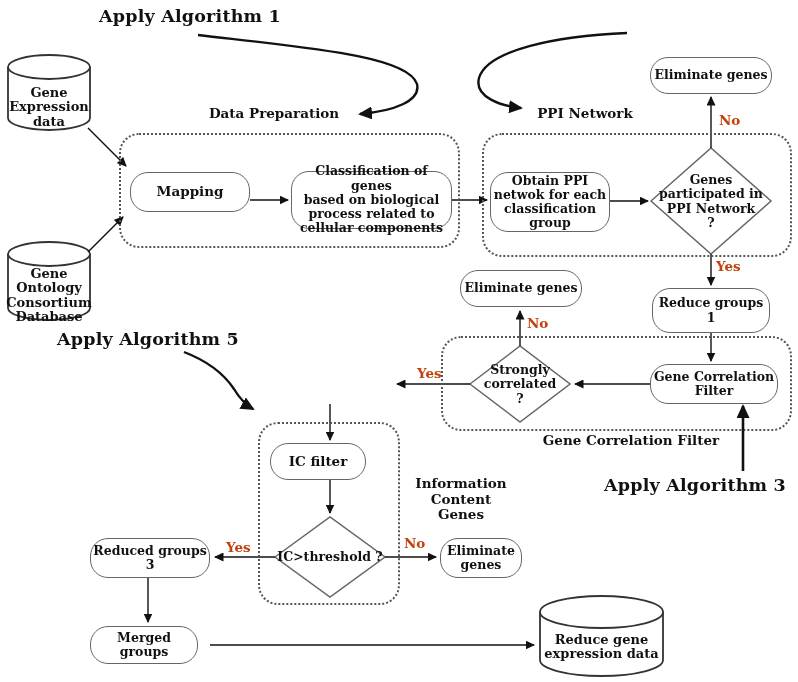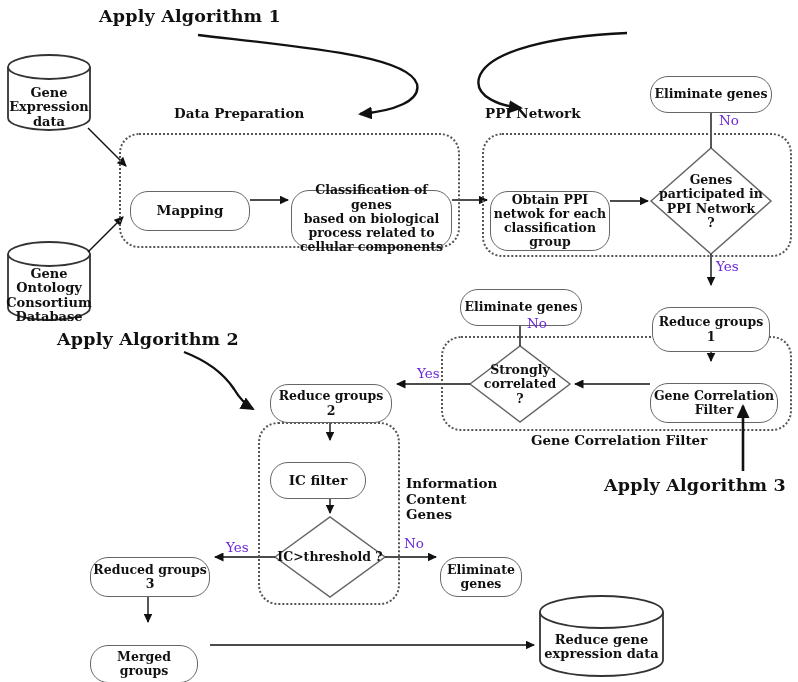--- a/index.html
+++ b/index.html
@@ -11,40 +11,40 @@
   svg.layer{pointer-events:none;}
   .svg-bottom{z-index:1;}
   .dashed-box{
     position:absolute;border:2px dotted #555;border-radius:20px;
     background:transparent;z-index:2;box-sizing:border-box;
   }
   .pbox{
     position:absolute;border:1.5px solid #666;border-radius:18px;background:#fff;
     z-index:3;box-sizing:border-box;display:flex;align-items:center;justify-content:center;
     text-align:center;font-weight:bold;font-size:12.5px;line-height:1.14;
-    white-space:pre-line;padding:1px 2px;margin-top:19px;
+    white-space:pre-line;padding:1px 2px;
   }
   .dtext{
     position:absolute;z-index:4;text-align:center;font-weight:bold;font-size:12.5px;
     line-height:1.14;white-space:pre-line;
   }
   .cyl-text{
     position:absolute;z-index:4;text-align:center;font-weight:bold;font-size:13px;
     line-height:1.1;white-space:pre-line;
   }
   .region-label{
-    position:absolute;z-index:4;font-weight:bold;font-size:13.5px;
+    position:absolute;z-index:4;text-align:center;font-weight:bold;font-size:13.5px;
     line-height:1.15;white-space:pre-line;
   }
   .algo-label{
     position:absolute;z-index:4;text-align:center;font-weight:bold;font-size:17.5px;
     letter-spacing:.2px;white-space:nowrap;
   }
   .edge-label{
-    position:absolute;z-index:4;font-size:13.5px;font-weight:normal;color:#6d28d9;
+    position:absolute;z-index:4;font-size:13.5px;font-weight:bold;color:#c2410c;
   }
   .svg-top{z-index:5;}
 </style>
 </head>
 <body>
 
 <div class="stage">
 
   <svg class="layer svg-bottom" width="798" height="682" viewBox="0 0 798 682">
     <defs>
@@ -108,21 +108,20 @@
 cellular components</div>
   <div class="pbox" style="left:490px;top:172px;width:120px;height:60px;">Obtain PPI
 netwok for each
 classification
 group</div>
   <div class="pbox" style="left:650px;top:57px;width:122px;height:37px;">Eliminate genes</div>
   <div class="pbox" style="left:652px;top:288px;width:118px;height:45px;">Reduce groups 1</div>
   <div class="pbox" style="left:460px;top:270px;width:122px;height:37px;">Eliminate genes</div>
   <div class="pbox" style="left:650px;top:364px;width:128px;height:40px;">Gene Correlation
 Filter</div>
-  <div class="pbox" style="left:270px;top:365px;width:122px;height:39px;">Reduce groups 2</div>
   <div class="pbox" style="left:270px;top:443px;width:96px;height:37px;font-size:13.5px;">IC filter</div>
   <div class="pbox" style="left:90px;top:538px;width:120px;height:40px;">Reduced groups
 3</div>
   <div class="pbox" style="left:440px;top:538px;width:82px;height:40px;">Eliminate
 genes</div>
   <div class="pbox" style="left:90px;top:626px;width:108px;height:38px;">Merged groups</div>
 
   <div class="dtext" style="left:651px;top:173px;width:120px;">Genes
 participated in
 PPI Network
@@ -143,21 +142,21 @@
 expression data</div>
 
   <div class="region-label" style="left:174px;top:106px;width:200px;">Data Preparation</div>
   <div class="region-label" style="left:485px;top:106px;width:200px;">PPI Network</div>
   <div class="region-label" style="left:531px;top:433px;width:200px;">Gene Correlation Filter</div>
   <div class="region-label" style="left:406px;top:476px;width:110px;">Information
 Content Genes</div>
 
   <div class="algo-label" style="left:85px;top:6px;width:210px;">Apply Algorithm 1</div>
   <div class="algo-label" style="left:590px;top:475px;width:210px;">Apply Algorithm 3</div>
-  <div class="algo-label" style="left:43px;top:329px;width:210px;">Apply Algorithm 2</div>
+  <div class="algo-label" style="left:43px;top:329px;width:210px;">Apply Algorithm 5</div>
 
   <div class="edge-label" style="left:719px;top:112px;">No</div>
   <div class="edge-label" style="left:716px;top:258px;">Yes</div>
   <div class="edge-label" style="left:527px;top:315px;">No</div>
   <div class="edge-label" style="left:417px;top:365px;">Yes</div>
   <div class="edge-label" style="left:226px;top:539px;">Yes</div>
   <div class="edge-label" style="left:404px;top:535px;">No</div>
 
   <svg class="layer svg-top" width="798" height="682" viewBox="0 0 798 682">
     <defs>

